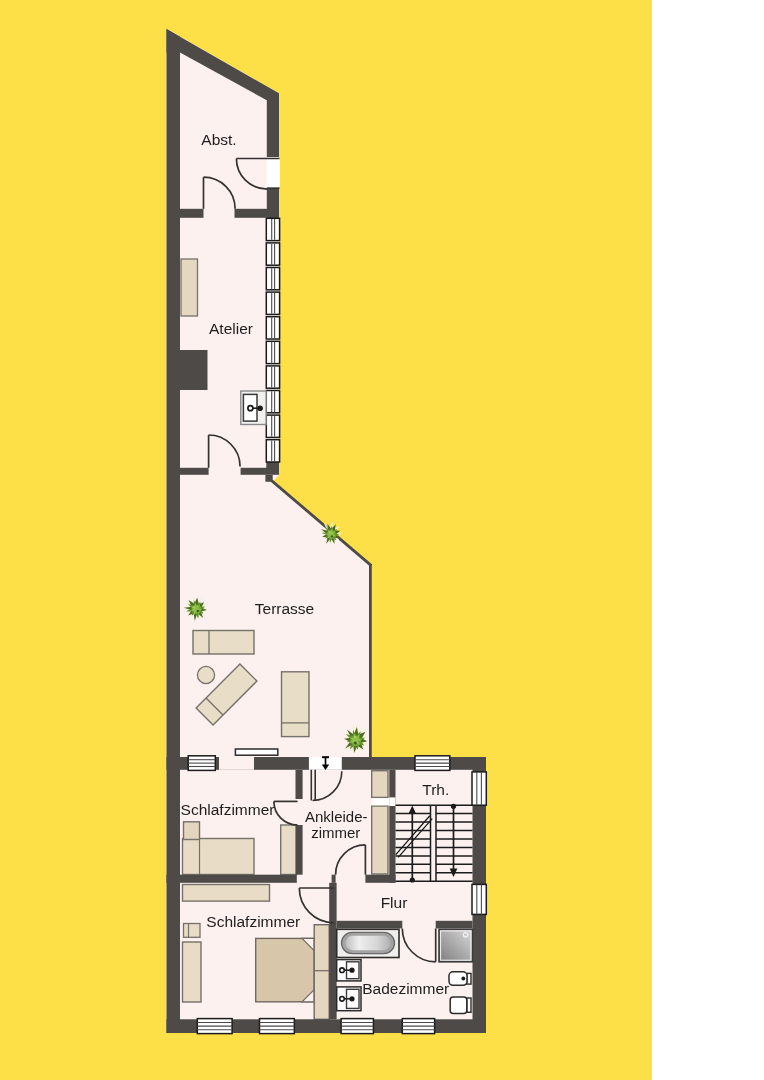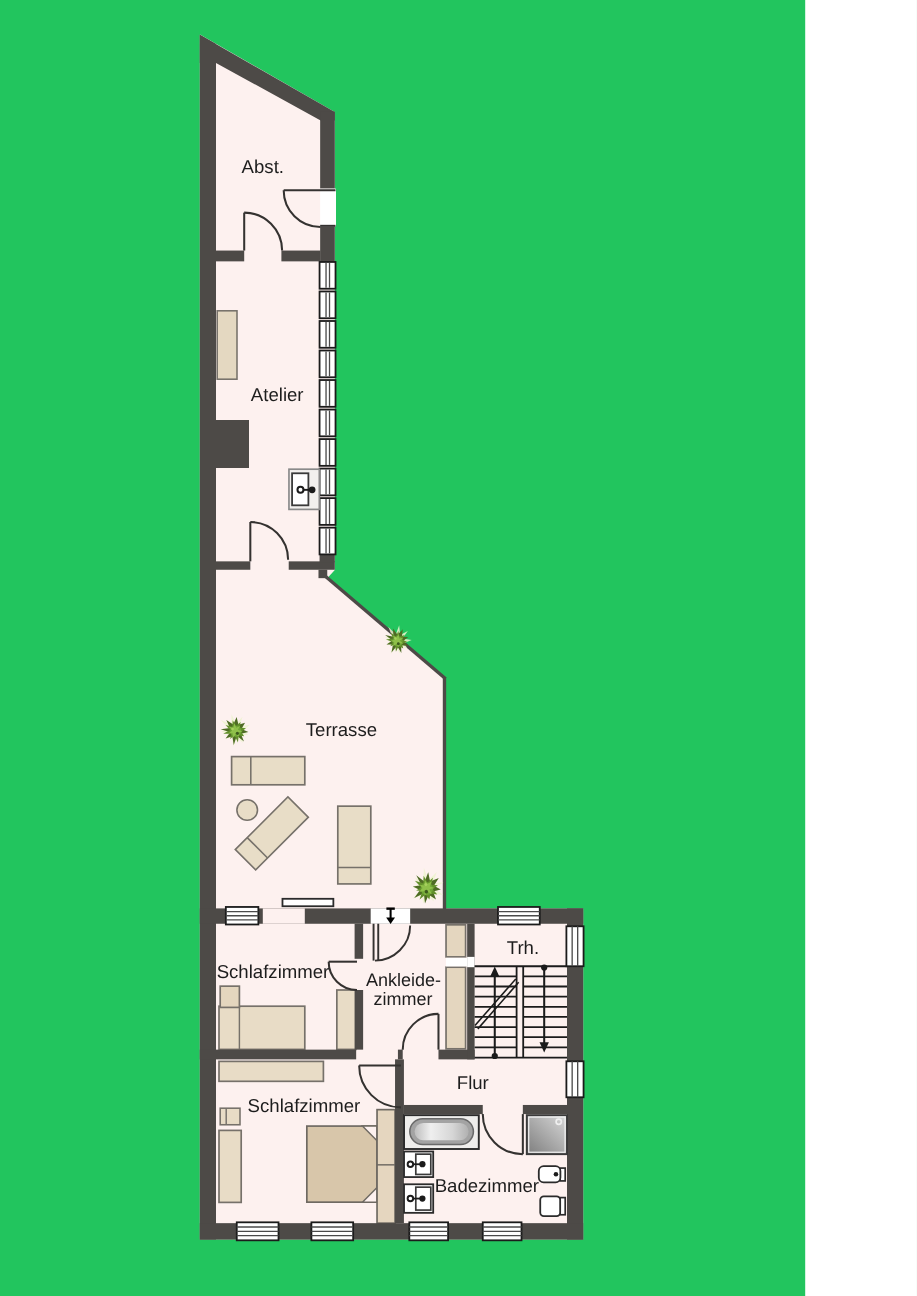--- a/index.html
+++ b/index.html
@@ -1,16 +1,16 @@
 <!DOCTYPE html>
 <html><head>
 <meta charset="utf-8">
 <style>
 html,body{margin:0;padding:0;background:#ffffff;}
-#canvas{position:relative;width:671px;height:1080px;background:#22c55e;overflow:hidden;}
+#canvas{position:relative;width:621px;height:1080px;background:#fde047;overflow:hidden;padding-left:31px;}
 svg{position:absolute;left:0;top:0;}
 text{font-family:"Liberation Sans",sans-serif;fill:#1d1d1d;}
 </style>
 </head>
 <body>
 <div id="canvas">
 <svg width="764" height="1080" viewBox="0 0 764 1080">
 <defs>
 <linearGradient id="tubg" x1="0" y1="0" x2="1" y2="0">
 <stop offset="0" stop-color="#bdbdbd"></stop>

